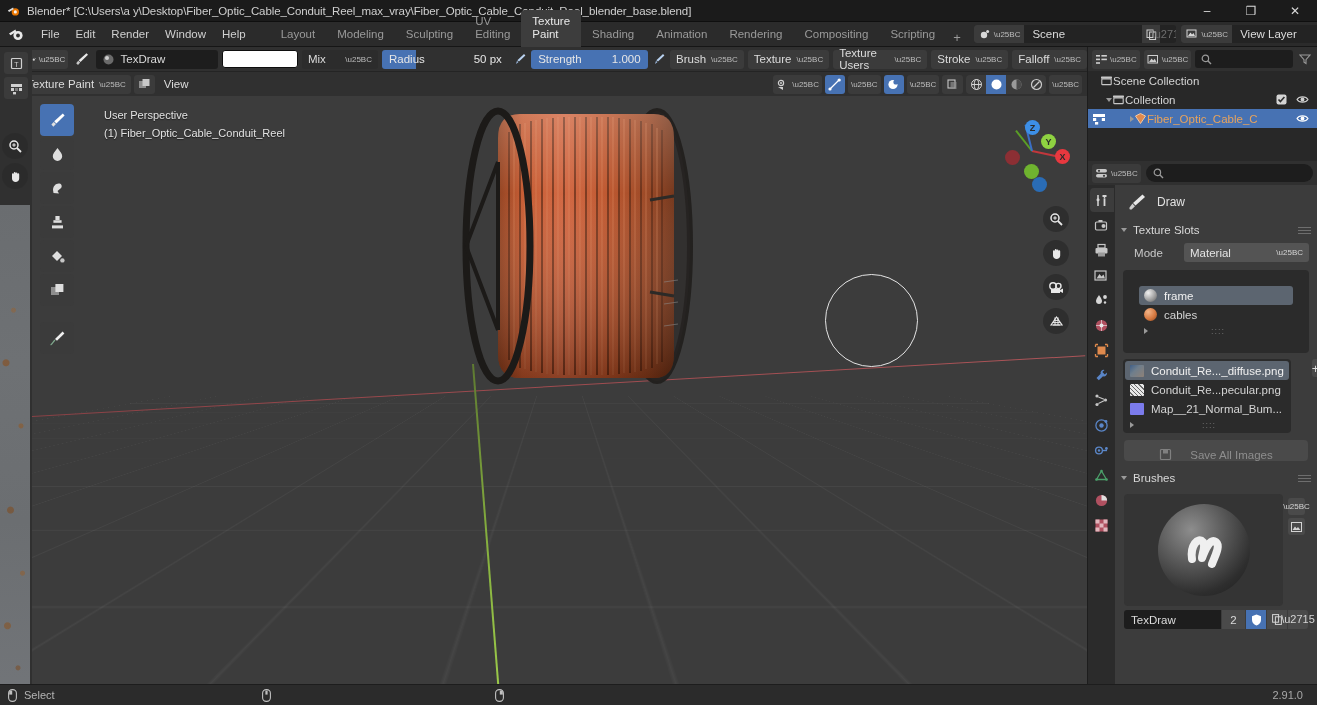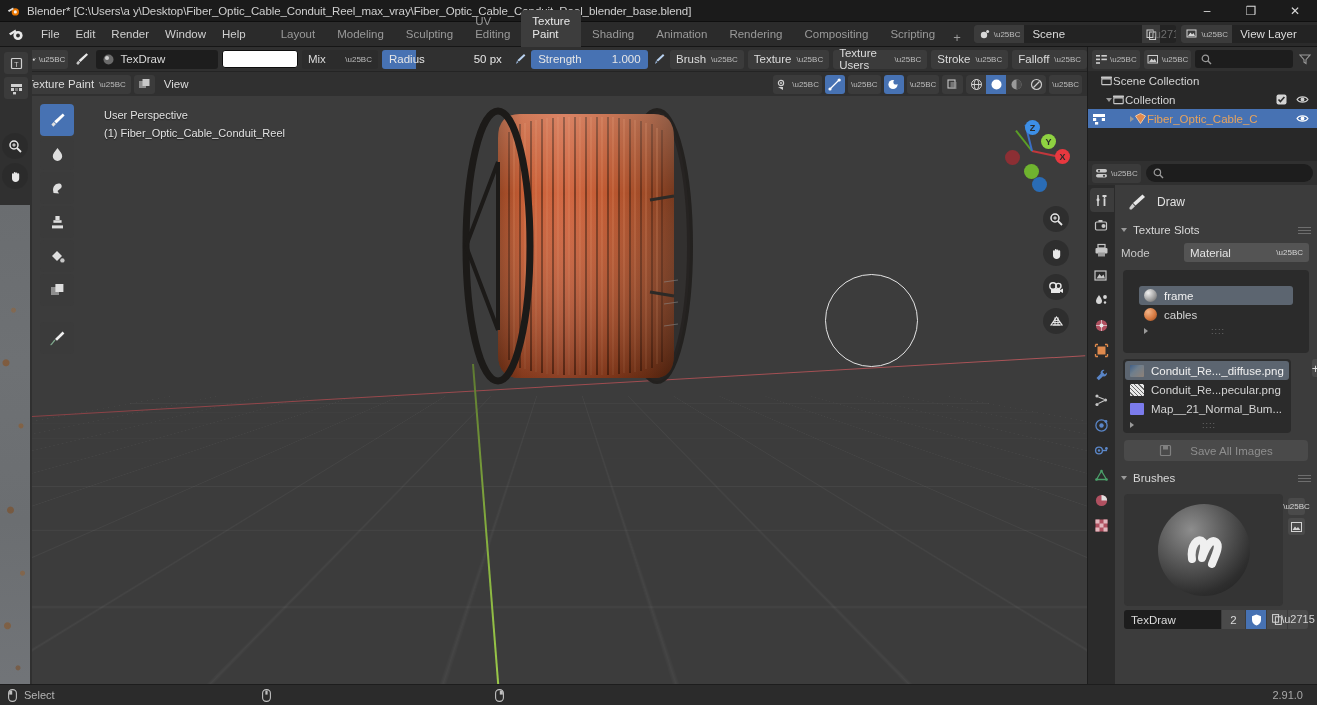--- a/index.html
+++ b/index.html
@@ -192,35 +192,35 @@
   .props-body { position:absolute; left:0; top:24px; width:229px; height:499px; display:flex; }
   .ptabs { width:27px; background:#2b2b2b; padding-top:3px; display:flex; flex-direction:column; align-items:center; gap:1px; }
   .ptab { width:24px; height:24px; display:flex; align-items:center; justify-content:center; border-radius:4px 0 0 4px; }
   .ptab.active { background:#3c3c3c; }
   .pcontent { flex:1; background:#3c3c3c; overflow:hidden; padding-bottom:4px; }
   .tool-head { display:flex; align-items:center; gap:9px; padding:7px 0 7px 11px; }
   .panel-title { display:flex; align-items:center; gap:6px; padding:5px 6px 5px 6px; font-size:11.5px; color:#d8d8d8; }
   .grip { margin-left:auto; display:flex; flex-direction:column; gap:2px; }
   .grip i { display:block; width:13px; height:1px; background:#6e6e6e; }
   .row-field { display:flex; align-items:center; gap:8px; padding:2px 8px 4px 6px; }
-  .row-label { flex:1; text-align:left; color:#c8c8c8; font-size:11.5px; }
+  .row-label { flex:1; text-align:center; color:#c8c8c8; font-size:11.5px; }
   .dropdown {
     width:125px; height:19px; background:#545454; border-radius:3px; display:flex;
     align-items:center; justify-content:space-between; padding:0 6px; font-size:11.5px; color:#e4e4e4;
   }
   .listbox { margin:4px 8px 0 8px; background:#2b2b2b; border-radius:4px; padding:16px; }
   .list-item { display:flex; align-items:center; gap:7px; height:19px; padding:0 5px; border-radius:3px; font-size:11.5px; color:#d4d4d4; }
   .list-item.sel { background:#5c6570; color:#f0f0f0; }
   .list-foot { display:flex; align-items:center; height:13px; padding:0 5px; }
   .dots { margin:0 auto; color:#6e6e6e; font-size:9px; letter-spacing:1px; }
   .tex-sphere { width:13px; height:13px; border-radius:50%; flex:none; }
   .thumb { width:14px; height:12px; flex:none; border-radius:1px; }
   .save-btn {
     margin:7px 9px 0 9px; height:21px; background:#4a4a4a; border-radius:4px;
-    display:flex; align-items:center; justify-content:center; gap:18px;
+    display:flex; align-items:flex-end; justify-content:center; gap:18px;
     color:#8e8e8e; font-size:11.5px;
   }
   .brush-preview {
     margin:5px 8px 0 9px; height:112px; background:#343434; border-radius:4px;
     display:flex; align-items:center; justify-content:center; position:relative;
   }
   .brush-sphere {
     width:92px; height:92px; border-radius:50%;
     background:radial-gradient(circle at 36% 28%, #8d8d8d 0%, #5a5a5a 38%, #2e2e2e 72%, #1b1b1b 100%);
     display:flex; align-items:center; justify-content:center;

